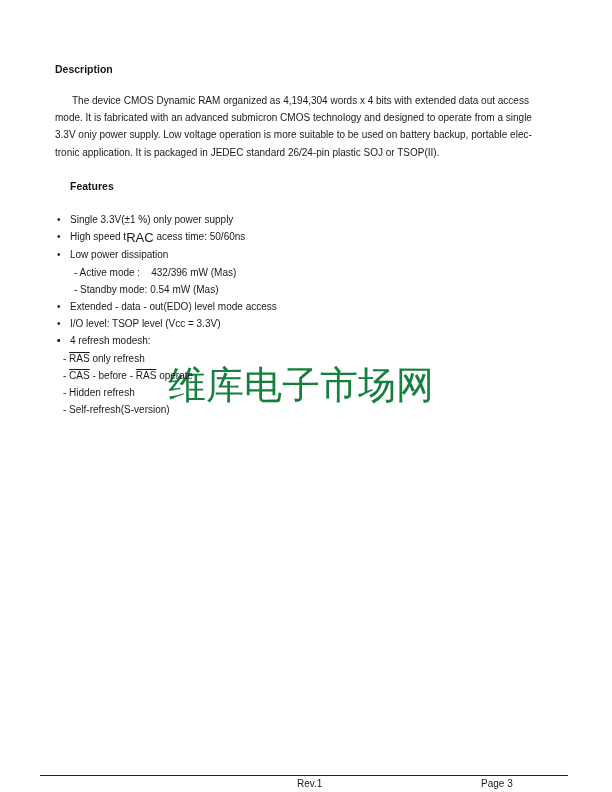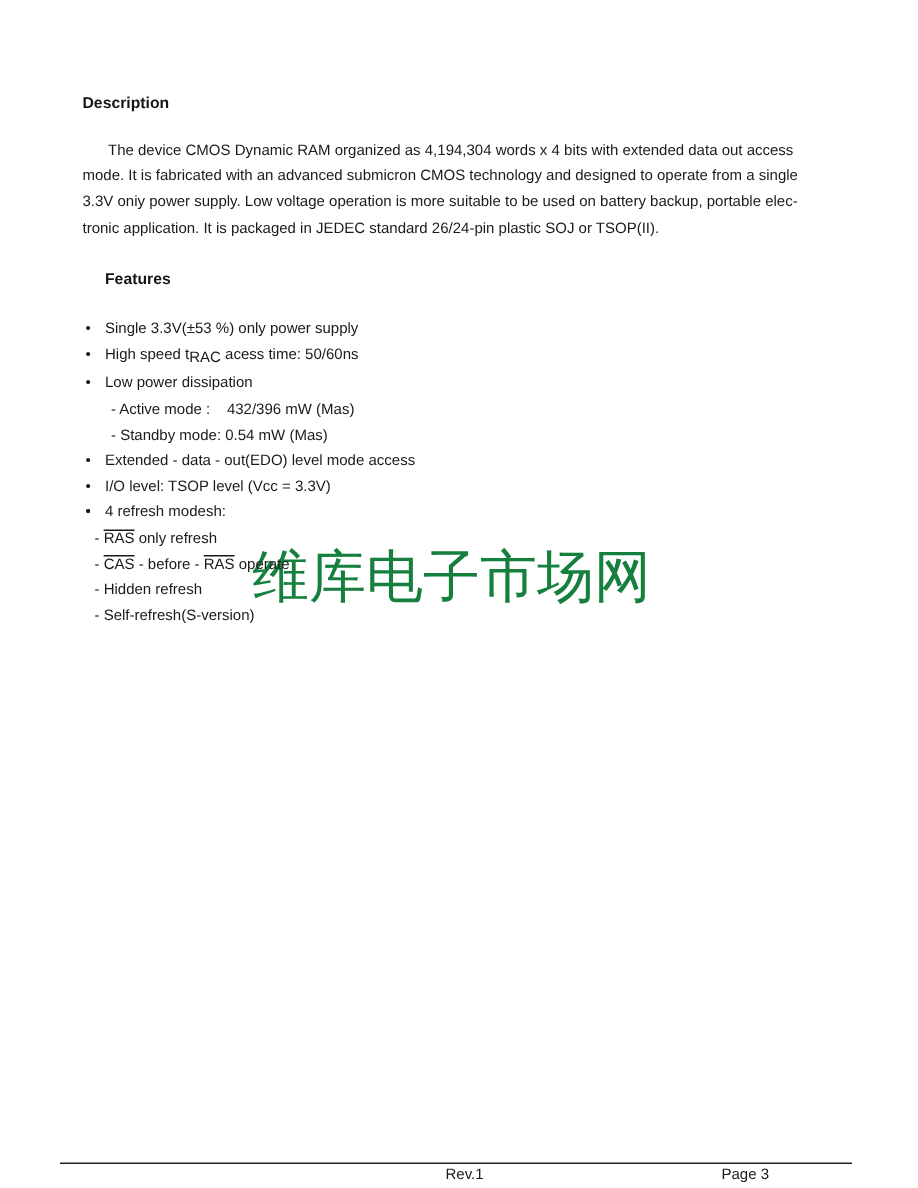--- a/index.html
+++ b/index.html
@@ -61,21 +61,21 @@
   .fitem { white-space: pre; position: relative; }
   .fitem.lvl1 { padding-left: 15px; }
   .fitem.lvl2 { padding-left: 19px; }
   .fitem.lvl3 { padding-left: 8px; }
   .bullet {
     position: absolute;
     left: 2px;
     top: 0;
   }
   .sub {
-    font-size: 10px;
+    font-size: 13px;
     vertical-align: -2px;
   }
   .over {
     text-decoration: overline;
   }
   .footer-rule {
     position: absolute;
     left: 40px;
     top: 775px;
     width: 528px;
@@ -110,21 +110,21 @@
   <div class="paragraph" id="desc-body">
       <div class="pline indent">The device CMOS Dynamic RAM organized as 4,194,304 words x 4 bits with extended data out access</div>
       <div class="pline">mode. It is fabricated with an advanced submicron CMOS technology and designed to operate from a single</div>
       <div class="pline">3.3V oniy power supply. Low voltage operation is more suitable to be used on battery backup, portable elec-</div>
       <div class="pline">tronic application. It is packaged in JEDEC standard 26/24-pin plastic SOJ or TSOP(II).</div>
     </div>
 
   <h2 class="heading feat-heading">Features</h2>
 
   <div class="features" id="features-list">
-      <div class="fitem lvl1"><span class="bullet">•</span><span>Single 3.3V(±53 %) only power supply</span></div>
+      <div class="fitem lvl1"><span class="bullet">•</span><span>Single 3.3V(±1 %) only power supply</span></div>
       <div class="fitem lvl1"><span class="bullet">•</span><span>High speed t</span><span class="sub">RAC</span><span> acess time: 50/60ns</span></div>
       <div class="fitem lvl1"><span class="bullet">•</span><span>Low power dissipation</span></div>
       <div class="fitem lvl2"><span>- Active mode :    432/396 mW (Mas)</span></div>
       <div class="fitem lvl2"><span>- Standby mode: 0.54 mW (Mas)</span></div>
       <div class="fitem lvl1"><span class="bullet">•</span><span>Extended - data - out(EDO) level mode access</span></div>
       <div class="fitem lvl1"><span class="bullet">•</span><span>I/O level: TSOP level (Vcc = 3.3V)</span></div>
       <div class="fitem lvl1"><span class="bullet">•</span></div>
       <div class="fitem lvl1"><span class="bullet">•</span><span>4 refresh modesh:</span></div>
       <div class="fitem lvl3"><span>- </span><span class="over">RAS</span><span> only refresh</span></div>
       <div class="fitem lvl3"><span>- </span><span class="over">CAS</span><span> - before - </span><span class="over">RAS</span><span> operate</span></div>

